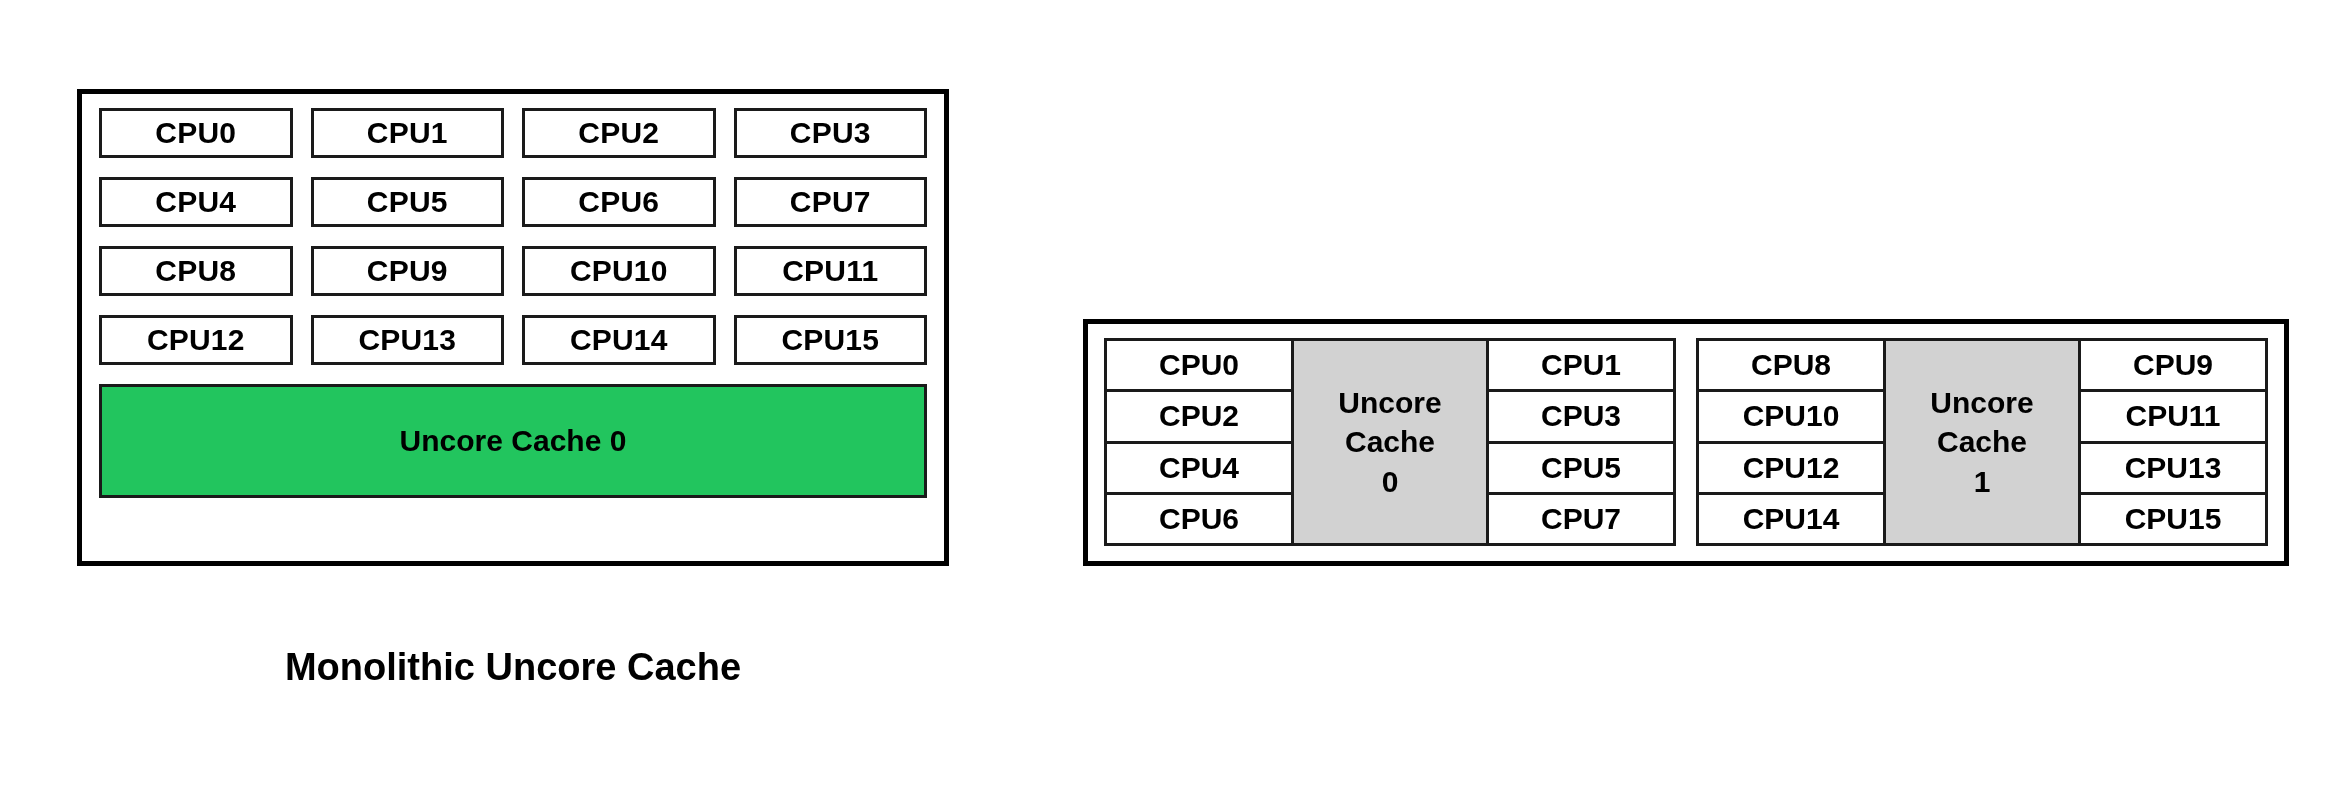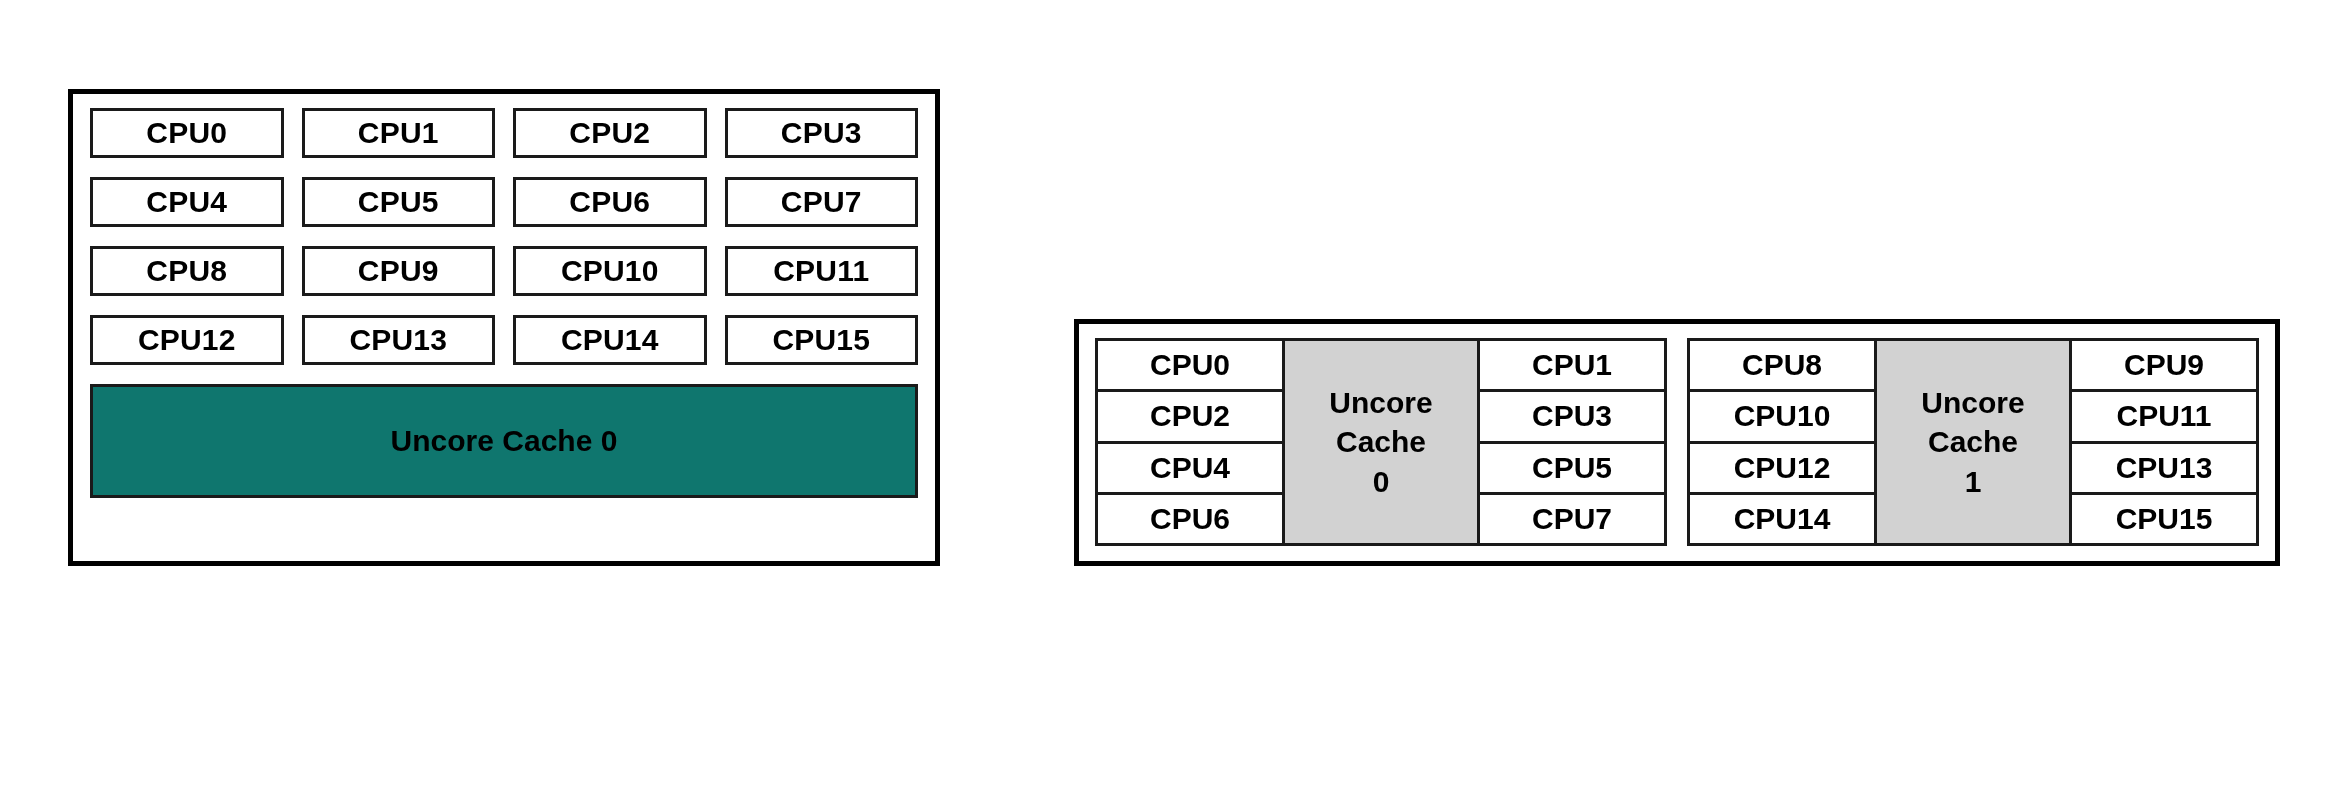--- a/index.html
+++ b/index.html
@@ -13,21 +13,21 @@
     height: 802px;
     position: relative;
     overflow: hidden;
     font-family: "Liberation Sans", sans-serif;
     color: #000000;
     -webkit-font-smoothing: antialiased;
   }
 
   .canvas {
     position: absolute;
-    left: 4px; top: 0;
+    left: 13px; top: 0;
     width: 1992px;
     height: 802px;
   }
 
   
   .panel {
     position: absolute;
     box-sizing: border-box;
     border: 5px solid #000000;
     background: #ffffff;
@@ -60,21 +60,21 @@
     font-weight: bold;
     font-size: 30px;
     letter-spacing: 0.2px;
     line-height: 1;
   }
 
   .uncore-wide {
     box-sizing: border-box;
     margin-top: 19px;
     border: 3px solid #1a1a1a;
-    background: #0f766e;
+    background: #22c55e;
     height: 114px;
     display: flex;
     align-items: center;
     justify-content: center;
     font-weight: bold;
     font-size: 30px;
     line-height: 1;
   }
 
   
@@ -228,14 +228,15 @@
       <div class="split-col">
         <div class="cpu-cell-sm">CPU9</div>
         <div class="cpu-cell-sm">CPU11</div>
         <div class="cpu-cell-sm">CPU13</div>
         <div class="cpu-cell-sm">CPU15</div>
       </div>
     </div>
 
   </div>
 
+  <div class="caption" id="caption-monolithic">Monolithic Uncore Cache</div>
 
 </div>
 
 </body></html>

